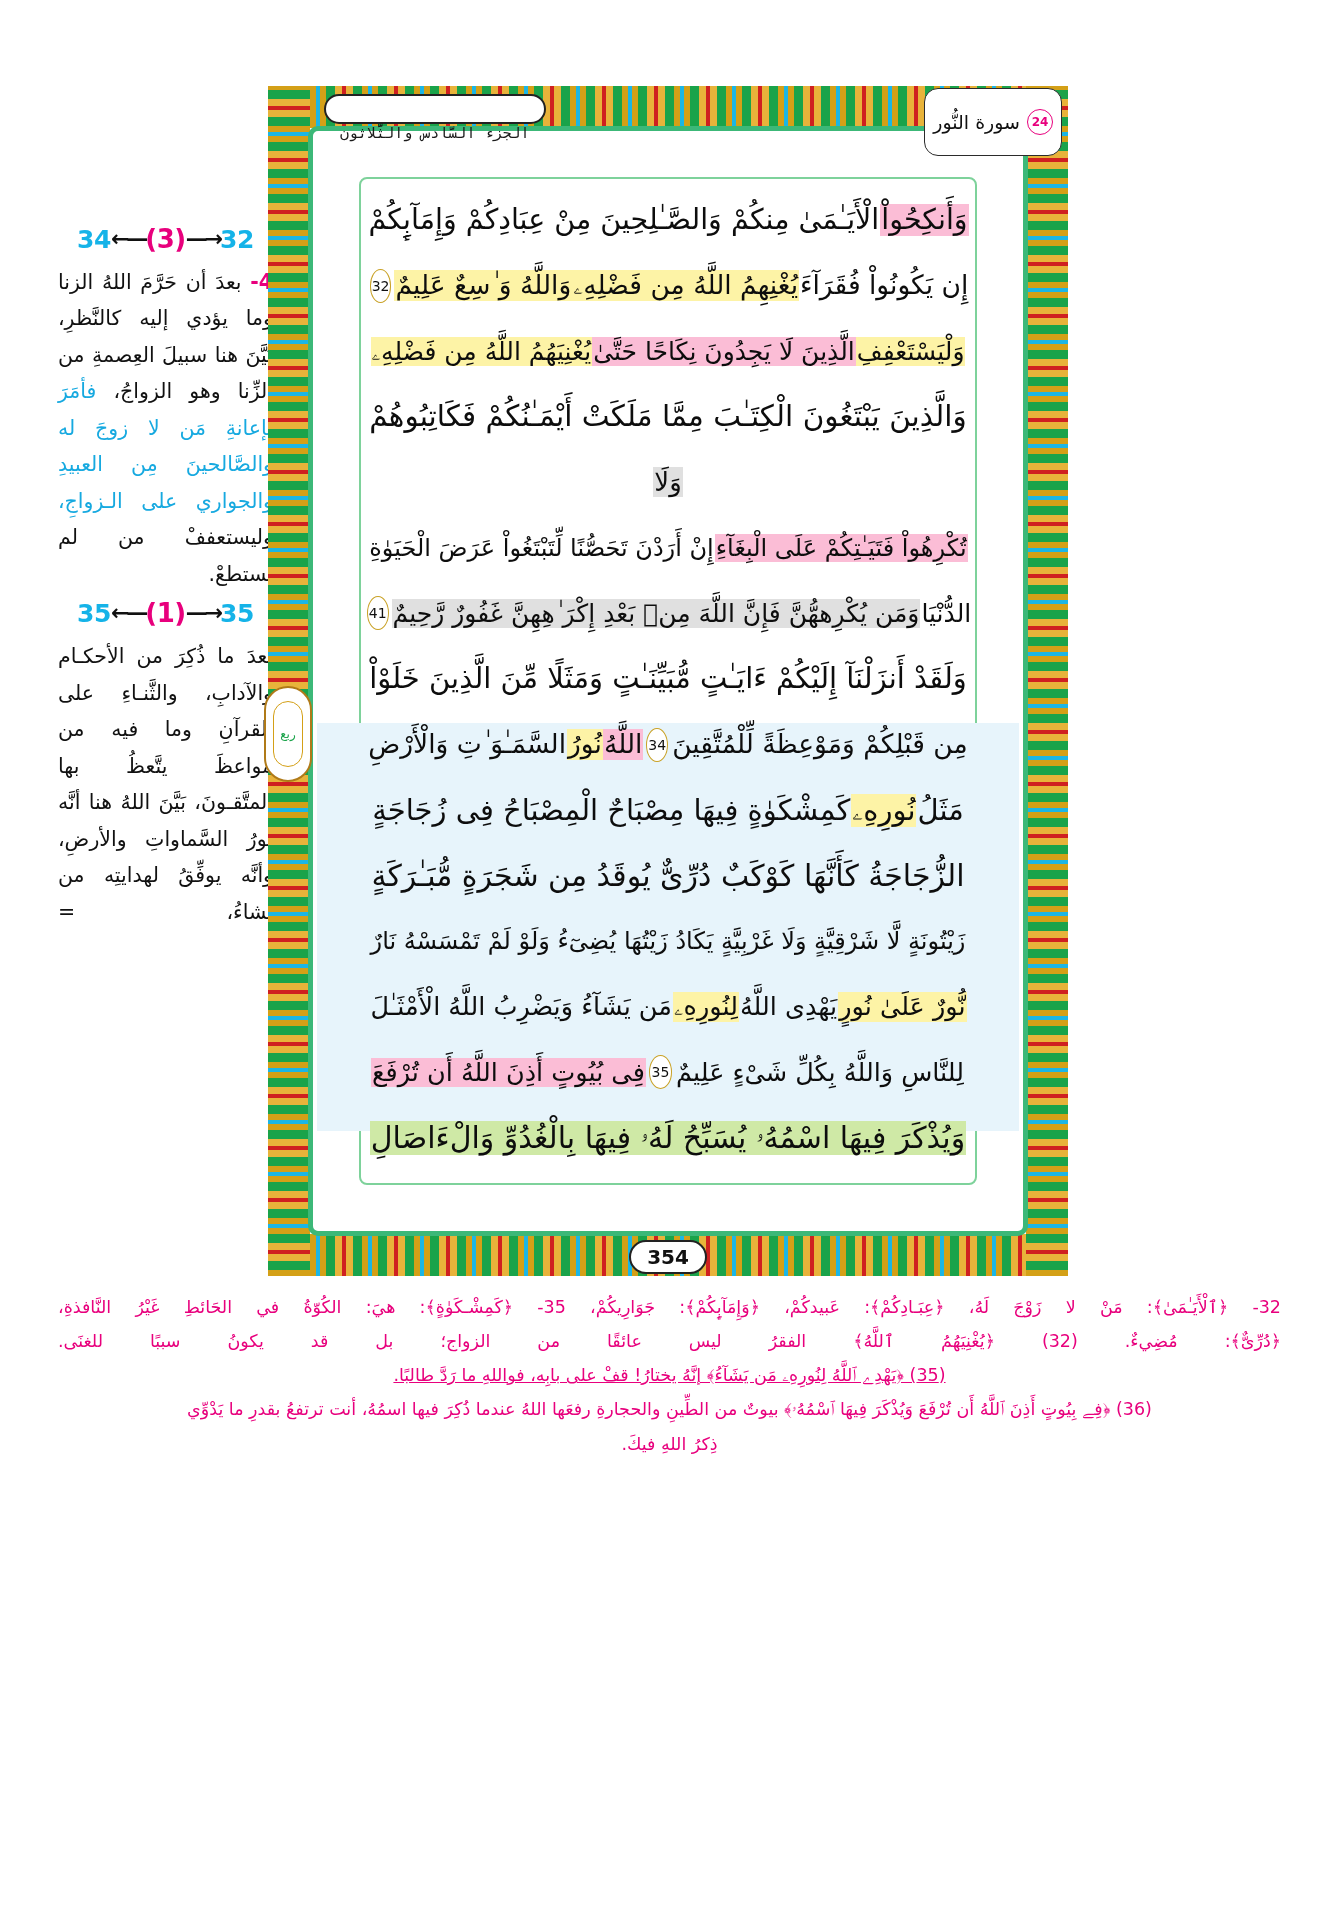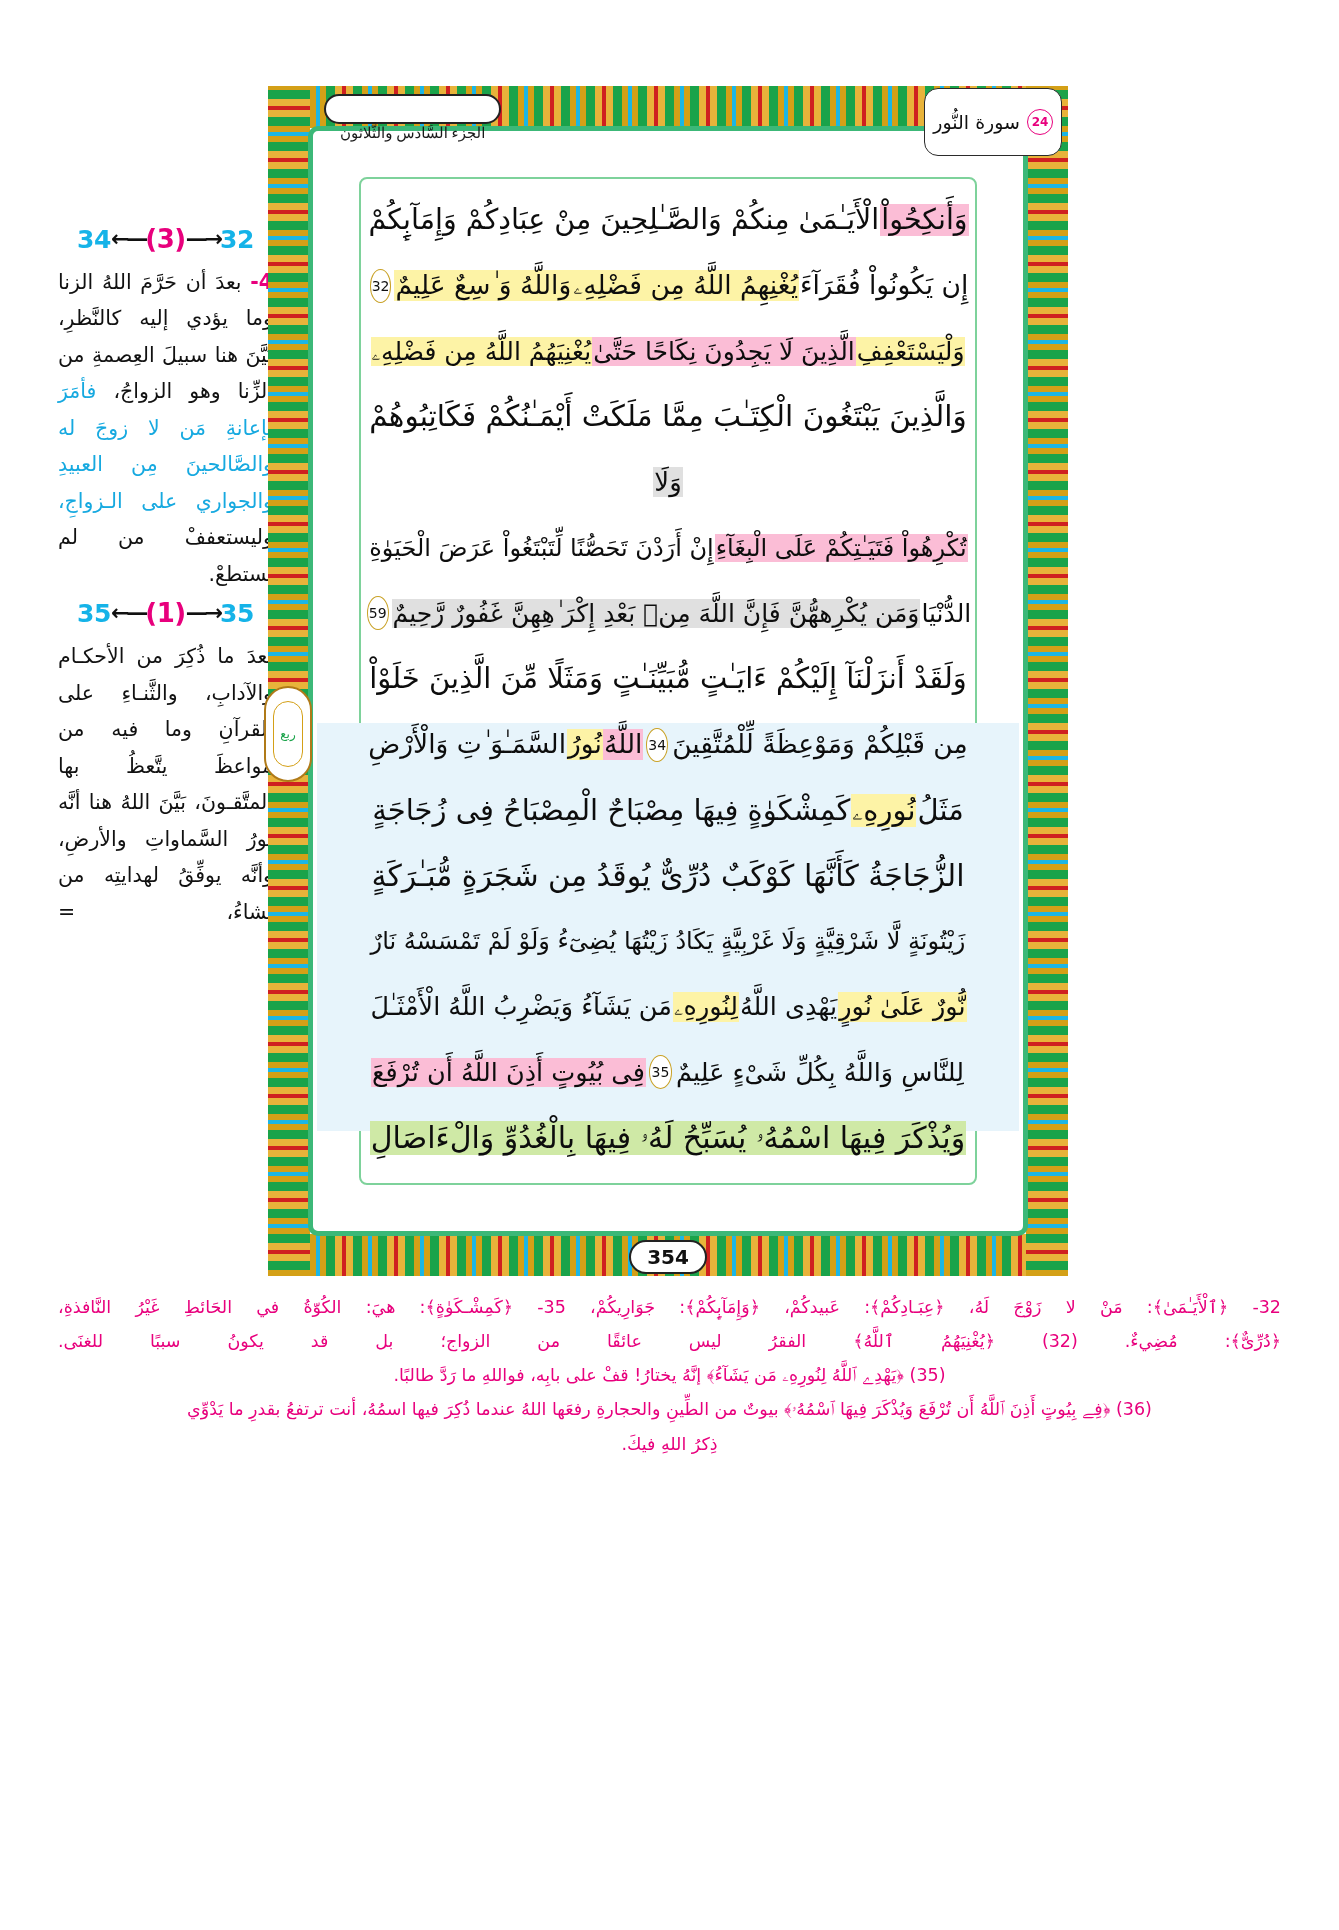--- a/index.html
+++ b/index.html
@@ -128,21 +128,21 @@
     border-radius: 16px;
     height: 30px;
     display: flex;
     align-items: center;
     justify-content: center;
     padding: 0 14px;
     z-index: 6;
   }
   #cart-hizb { left: 56px; }
   .hdr-ar {
-    font-family: Liberation Serif, serif;
+    font-family: Liberation Mono, monospace;
     font-size: 15px;
     color: #1a1a1a;
     direction: rtl;
     white-space: nowrap;
     margin-top: 48px;
   }
   #sura-title-wrap {
     position: absolute;
     right: 6px; top: 2px;
     display: flex; align-items: center; gap: 7px;
@@ -362,21 +362,21 @@
           <div class="qline" id="line-5" style="font-size: 26px;">
             <span class="hl-gr">وَلَا</span>
           </div>
           <div class="qline" id="line-6" style="font-size: 24px;">
             <span class="hl-p">تُكْرِهُواْ فَتَيَـٰتِكُمْ عَلَى الْبِغَآءِ</span>
             <span class="hl-n">إِنْ أَرَدْنَ تَحَصُّنًا لِّتَبْتَغُواْ عَرَضَ الْحَيَوٰةِ</span>
           </div>
           <div class="qline" id="line-7" style="font-size: 25px;">
             <span class="hl-n">الدُّنْيَا</span>
             <span class="hl-gr">وَمَن يُكْرِههُّنَّ فَإِنَّ اللَّهَ مِنۢ بَعْدِ إِكْرَ ٰهِهِنَّ غَفُورٌ رَّحِيمٌ</span>
-            <span class="ayah-no">59</span>
+            <span class="ayah-no">41</span>
           </div>
           <div class="qline" id="line-8" style="font-size: 29px;">
             <span class="hl-n">وَلَقَدْ أَنزَلْنَآ إِلَيْكُمْ ءَايَـٰتٍ مُّبَيِّنَـٰتٍ وَمَثَلًا مِّنَ الَّذِينَ خَلَوْاْ</span>
           </div>
           <div class="qline" id="line-9" style="font-size: 26.5px;">
             <span class="hl-n">مِن قَبْلِكُمْ وَمَوْعِظَةً لِّلْمُتَّقِينَ</span>
             <span class="ayah-no">34</span>
             <span class="hl-p">اللَّهُ</span>
             <span class="hl-y">نُورُ</span>
             <span class="hl-n">السَّمَـٰوَ ٰتِ وَالْأَرْضِ</span>
@@ -408,18 +408,18 @@
           </div>
         </div>
     </div>
 
     <div id="page-no">354</div>
   </div>
 
   <div id="footnotes">
       <div class="fn-line justify" id="fn-1" style="font-size: 17.5px; white-space: nowrap;">32- ﴿ٱلْأَيَـٰمَىٰ﴾: مَنْ لا زَوْجَ لَهُ، ﴿عِبَـادِكُمْ﴾: عَبيدكُمْ، ﴿وَإِمَآبِٕكُمْ﴾: جَوَارِيكُمْ، 35- ﴿كَمِشْـكَوٰةٍ﴾: هيَ: الكُوّةُ في الحَائطِ غَيْرُ النَّافذةِ،</div>
       <div class="fn-line justify" id="fn-2" style="font-size: 17.5px; white-space: nowrap;">﴿دُرِّىٌّ﴾: مُضِيءٌ. (32) ﴿يُغْنِيَهُمُ ٱللَّهُ﴾ الفقرُ ليس عائقًا من الزواج؛ بل قد يكونُ سببًا للغنَى.</div>
-      <div class="fn-line center" id="fn-3" style="font-size: 17.5px; white-space: nowrap;">(35) ﴿يَهْدِے ٱللَّهُ لِنُورِهِۦ مَن يَشَآءُ﴾ إنَّهُ يختارُ! قفْ على بابِه، فواللهِ ما رَدَّ طالبًا.</div>
+      <div class="fn-line center" id="fn-3" style="font-size: 17.5px; white-space: nowrap; text-decoration: underline;">(35) ﴿يَهْدِے ٱللَّهُ لِنُورِهِۦ مَن يَشَآءُ﴾ إنَّهُ يختارُ! قفْ على بابِه، فواللهِ ما رَدَّ طالبًا.</div>
       <div class="fn-line center" id="fn-4" style="font-size: 17.5px; white-space: nowrap;">(36) ﴿فِے بِيُوتٍ أَذِنَ ٱللَّهُ أَن تُرْفَعَ وَيُذْكَرَ فِيهَا ٱسْمُهُۥ﴾ بيوتٌ من الطِّينِ والحجارةِ رفعَها اللهُ عندما ذُكِرَ فيها اسمُهُ، أنت ترتفعُ بقدرِ ما يَدْوِّي</div>
       <div class="fn-line center" id="fn-5" style="font-size: 17.5px; white-space: nowrap;">ذِكرُ اللهِ فيكَ.</div>
     </div>
 
 </div>
 
 </body></html>

